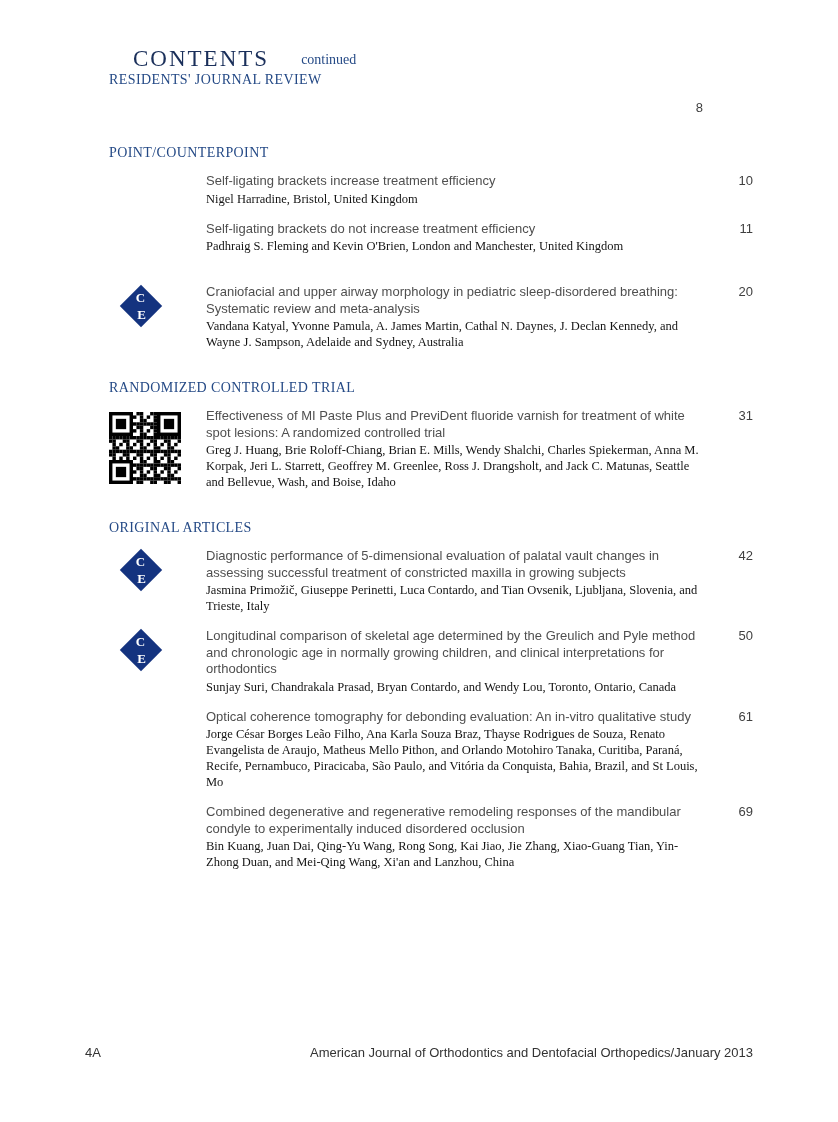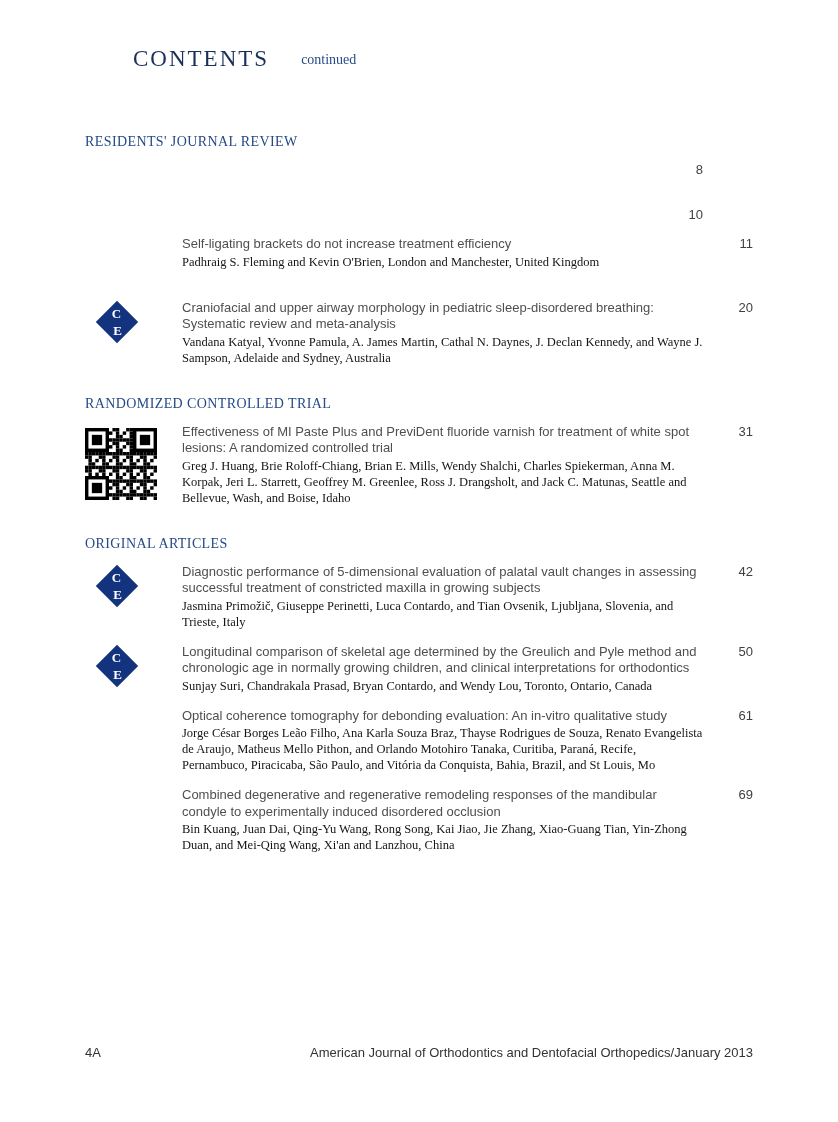--- a/index.html
+++ b/index.html
@@ -12,38 +12,38 @@
     padding:46px 85px 0 85px;
     overflow:hidden;
     font-family:"Liberation Serif", serif;
     --heading-blue:#254a86;
     --navy:#1a2f5a;
     --title-gray:#4f4f4f;
     --ink:#141414;
   }
 
   
-  .toc-header { margin-left:48px; margin-bottom:62px; }
+  .toc-header { margin-left:48px; }
   .contents-title {
     display:inline-block;
     font-family:"Liberation Serif", serif;
     font-size:23px; letter-spacing:2px;
     color:var(--navy);
     font-weight:normal;
   }
   .contents-continued {
     display:inline-block;
     margin-left:28px;
     font-size:14px;
     color:var(--heading-blue);
     vertical-align:2px;
   }
 
   
-  .toc-section { margin-bottom:30px; }
+  .toc-section { margin-bottom:30px;margin-left:24px; }
   .section-heading {
     font-family:"Liberation Serif", serif;
     font-size:14px; letter-spacing:0.4px;
     color:var(--heading-blue);
     font-weight:normal;
     margin:0 0 12px 0;
   }
   .article-row {
     display:grid;
     grid-template-columns:97px 1fr 50px;
@@ -120,23 +120,28 @@
     <h2 class="section-heading">RESIDENTS' JOURNAL REVIEW</h2>
     <div>
   <div class="article-row">
     <div class="article-icon-col"></div>
     <div class="article-page">8</div>
   </div>
 </div>
   </div>
 
   <div class="toc-section">
+    <h2 class="section-heading">POINT/COUNTERPOINT</h2>
     <div>
   <div class="article-row">
     <div class="article-icon-col"></div>
+    <div class="article-main">
+      <div class="article-title">Self-ligating brackets increase treatment efficiency</div>
+      <div class="article-authors">Nigel Harradine, Bristol, United Kingdom</div>
+    </div>
     <div class="article-page">10</div>
   </div>
 
   <div class="article-row">
     <div class="article-icon-col"></div>
     <div class="article-main">
       <div class="article-title">Self-ligating brackets do not increase treatment efficiency</div>
       <div class="article-authors">Padhraig S. Fleming and Kevin O'Brien, London and Manchester, United Kingdom</div>
     </div>
     <div class="article-page">11</div>

